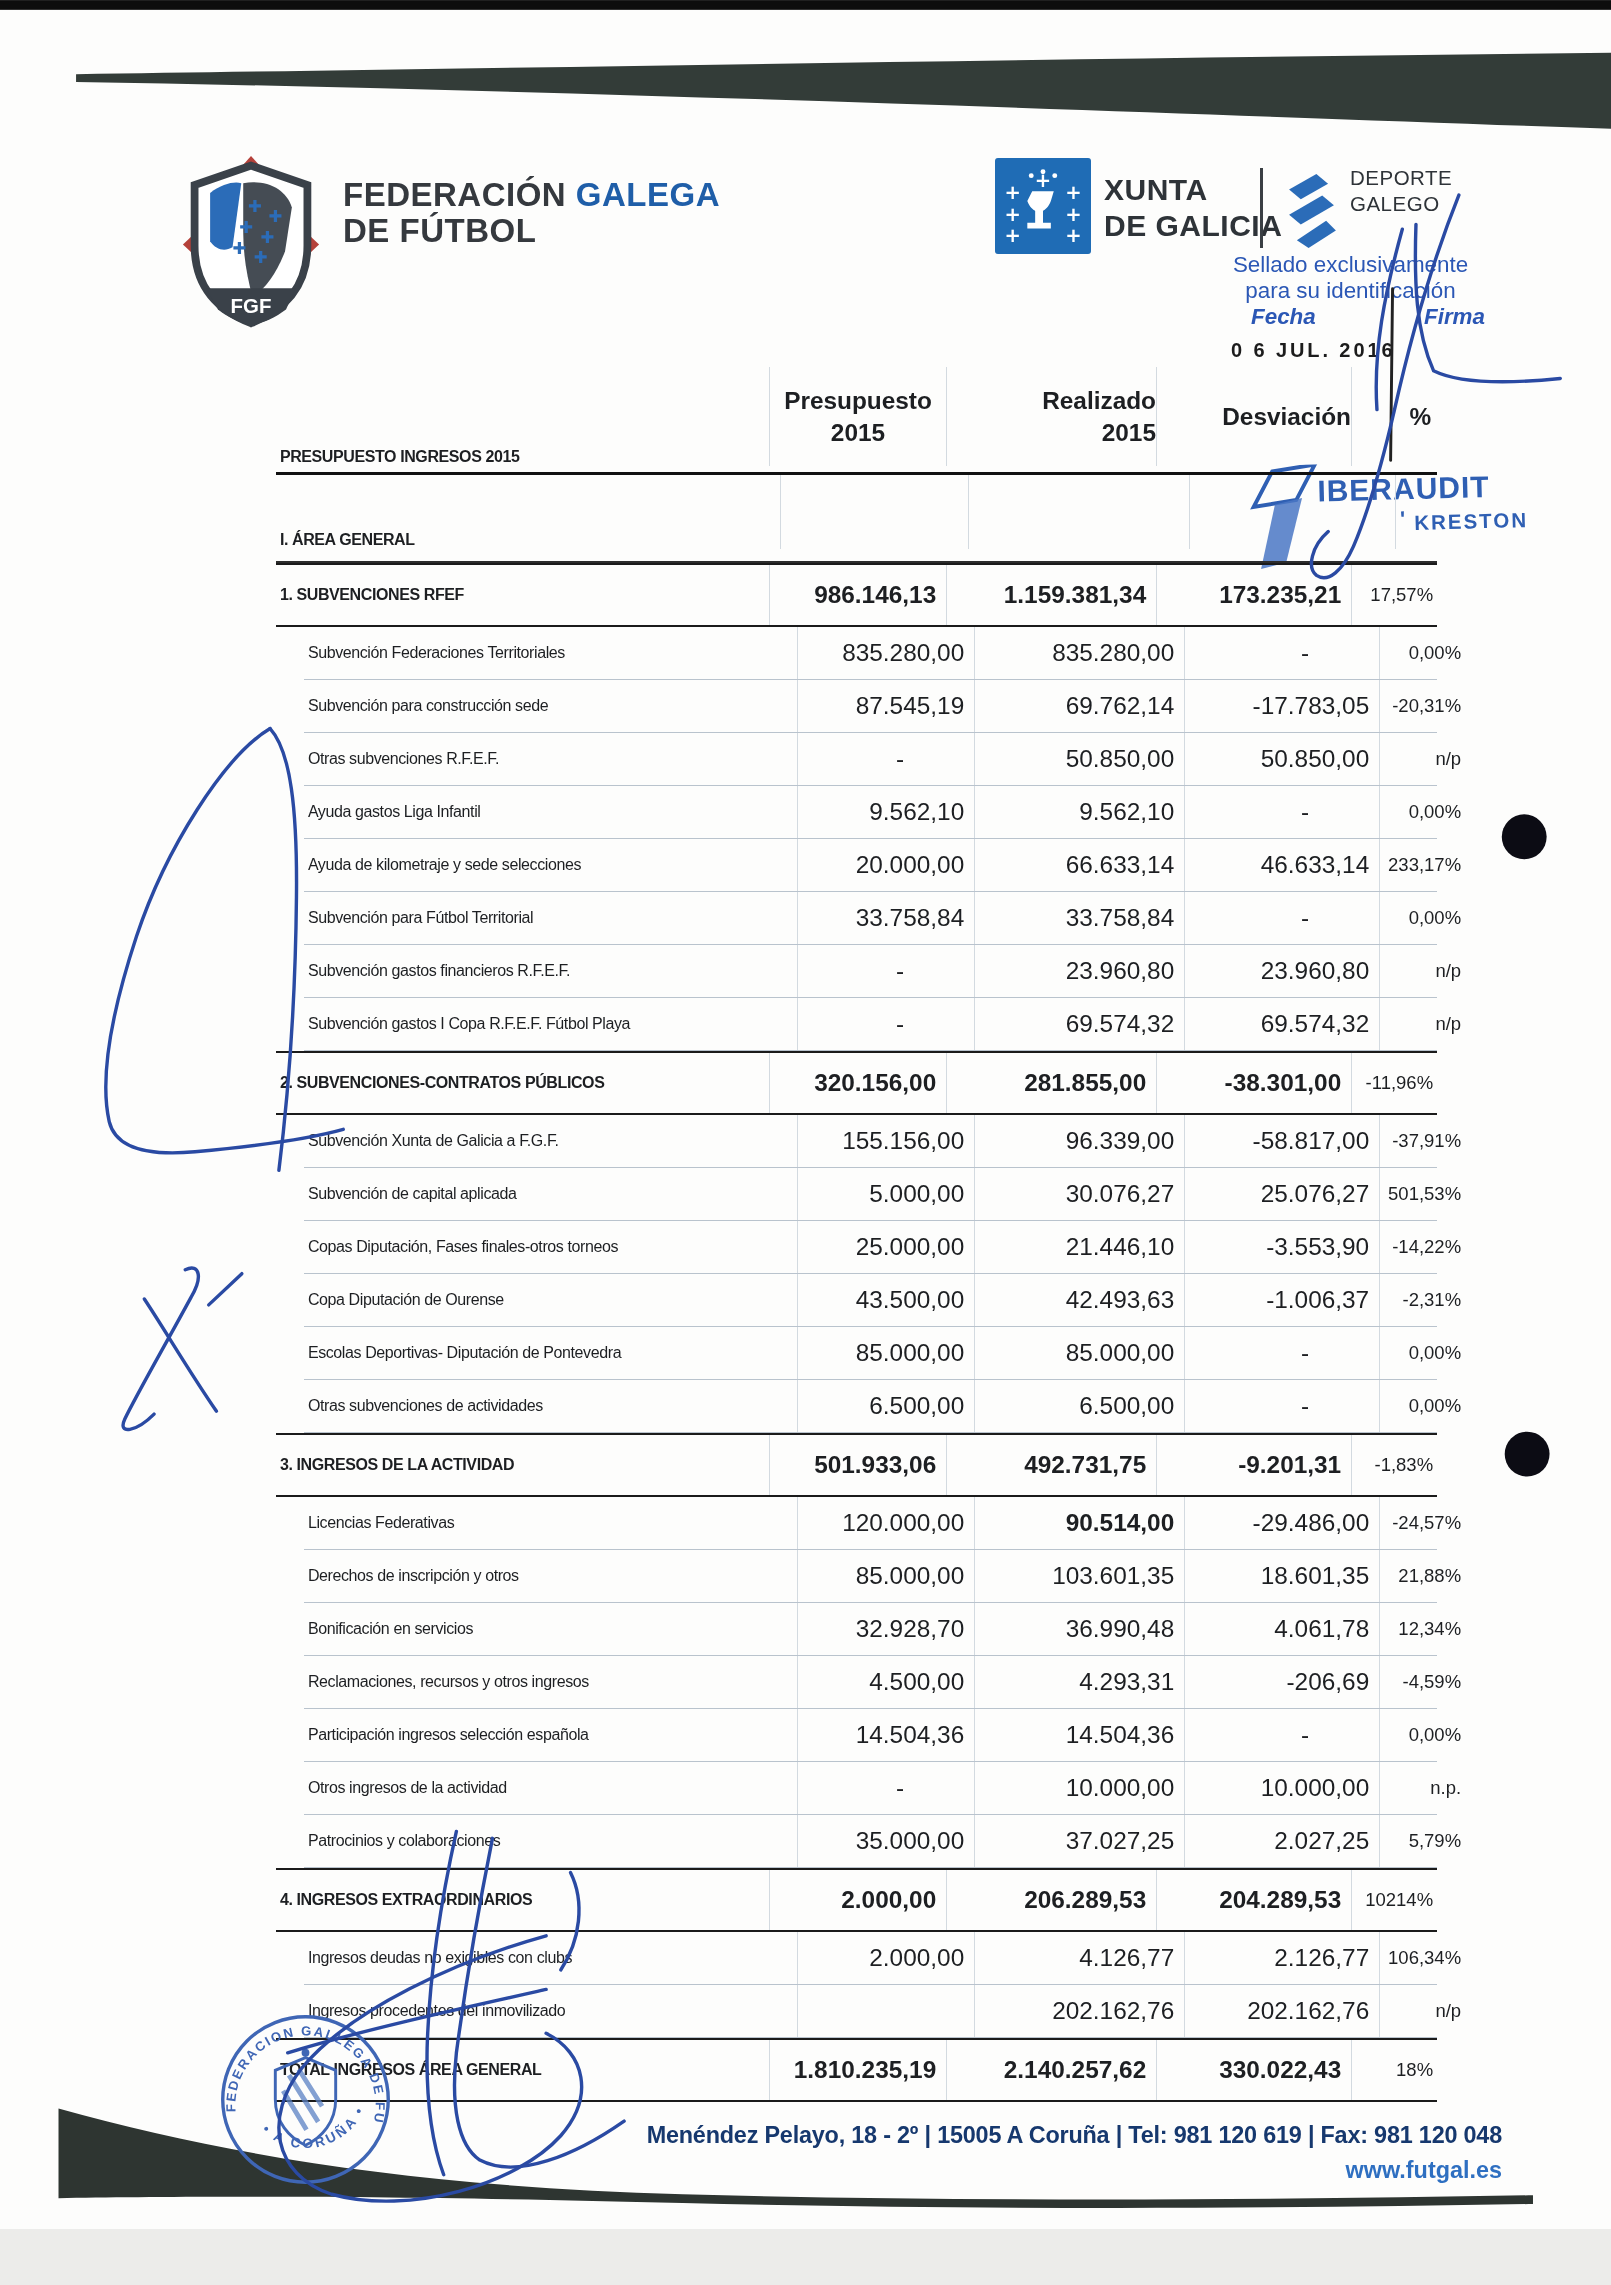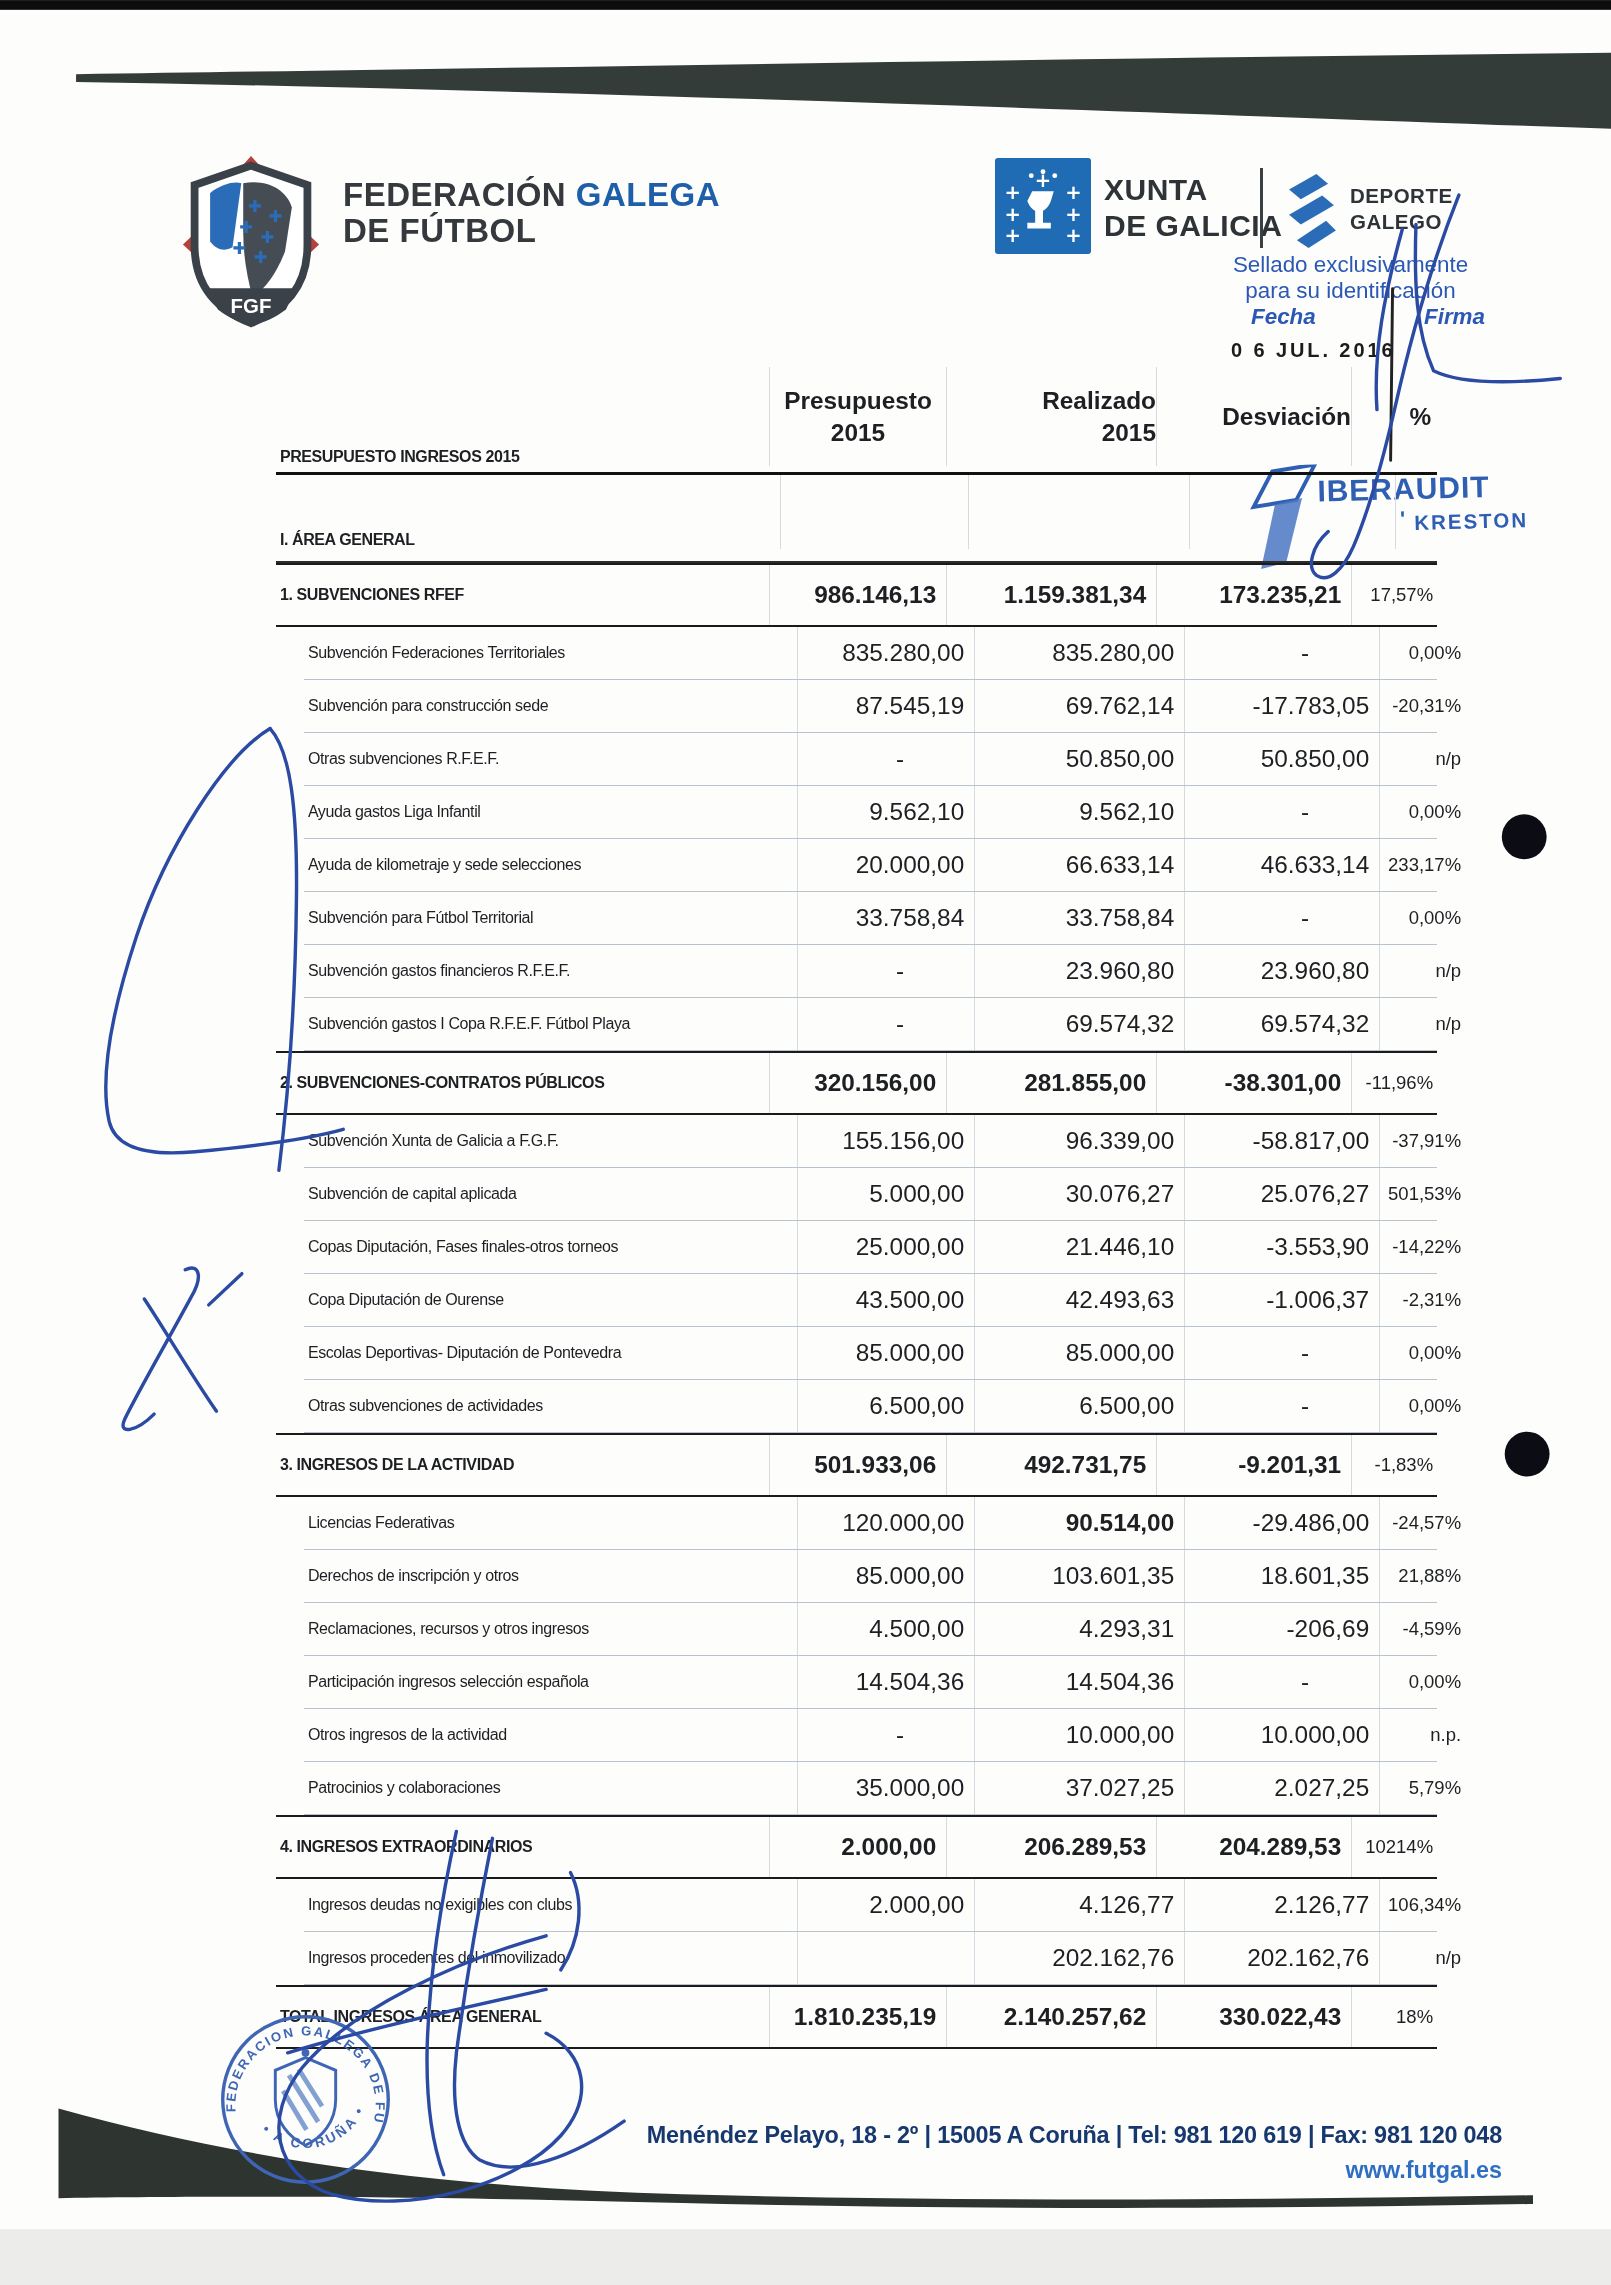--- a/index.html
+++ b/index.html
@@ -8,21 +8,21 @@
   .abs{position:absolute;}
   svg{display:block;}
   .overlay{position:absolute;left:0;top:0;width:1611px;height:2286px;pointer-events:none;}
 
   
   .brand-text{left:343px;top:177px;line-height:1.08;font-weight:bold;font-size:33px;letter-spacing:0.5px;}
   .brand-text .dark{color:#35393e;}
   .brand-text .blue{color:#1f5ea8;}
   .xunta-text{left:1104px;top:172px;font-weight:bold;font-size:30px;line-height:1.2;color:#2e3338;letter-spacing:0.5px;}
   .divider{left:1260px;top:168px;width:2.9px;height:80px;background:#3a3f44;}
-  .deporte-text{left:1350px;top:183px;font-weight:bold;font-size:20.5px;line-height:1.25;color:#2e3338;letter-spacing:0.5px;}
+  .deporte-text{left:1350px;top:165px;font-weight:normal;font-size:20.5px;line-height:1.25;color:#2e3338;letter-spacing:0.5px;}
   .seal-note{left:1131px;top:252px;width:439px;text-align:center;color:#2b57b5;font-size:22.4px;line-height:1.15;}
   .fecha-firma{left:1131px;top:304px;width:439px;color:#2b57b5;font-size:22.4px;font-style:italic;font-weight:bold;}
   .fecha-firma .fecha{position:absolute;left:84px;margin-left:36px;}
   .fecha-firma .firma{position:absolute;left:293px;}
   .date-stamp{left:1231px;top:339px;font-size:20px;font-weight:bold;letter-spacing:2.9px;color:#1c1c1c;
               font-family:"Liberation Sans",sans-serif;white-space:nowrap;}
 
   
   .auditor{left:1246px;top:456px;width:332px;height:117px;color:#2f5fb3;transform:rotate(-1.5deg);}
   .auditor .nm{position:absolute;left:72px;top:15.6px;font-size:30px;font-weight:bold;letter-spacing:1px;}
@@ -477,20 +477,35 @@
           </div>
       <div class="cell num vline">
             <span>18.601,35</span>
           </div>
       <div class="cell pct vline">
             <span>21,88%</span>
           </div>
     </div>
 
 
+    <div class="grid trow item">
+      <div class="cell lbl">Bonificación en servicios</div>
+      <div class="cell num vline">
+            <span>32.928,70</span>
+          </div>
+      <div class="cell num vline">
+            <span>36.990,48</span>
+          </div>
+      <div class="cell num vline">
+            <span>4.061,78</span>
+          </div>
+      <div class="cell pct vline">
+            <span>12,34%</span>
+          </div>
+    </div>
 
     <div class="grid trow item">
       <div class="cell lbl">Reclamaciones, recursos y otros ingresos</div>
       <div class="cell num vline">
             <span>4.500,00</span>
           </div>
       <div class="cell num vline">
             <span>4.293,31</span>
           </div>
       <div class="cell num vline">

